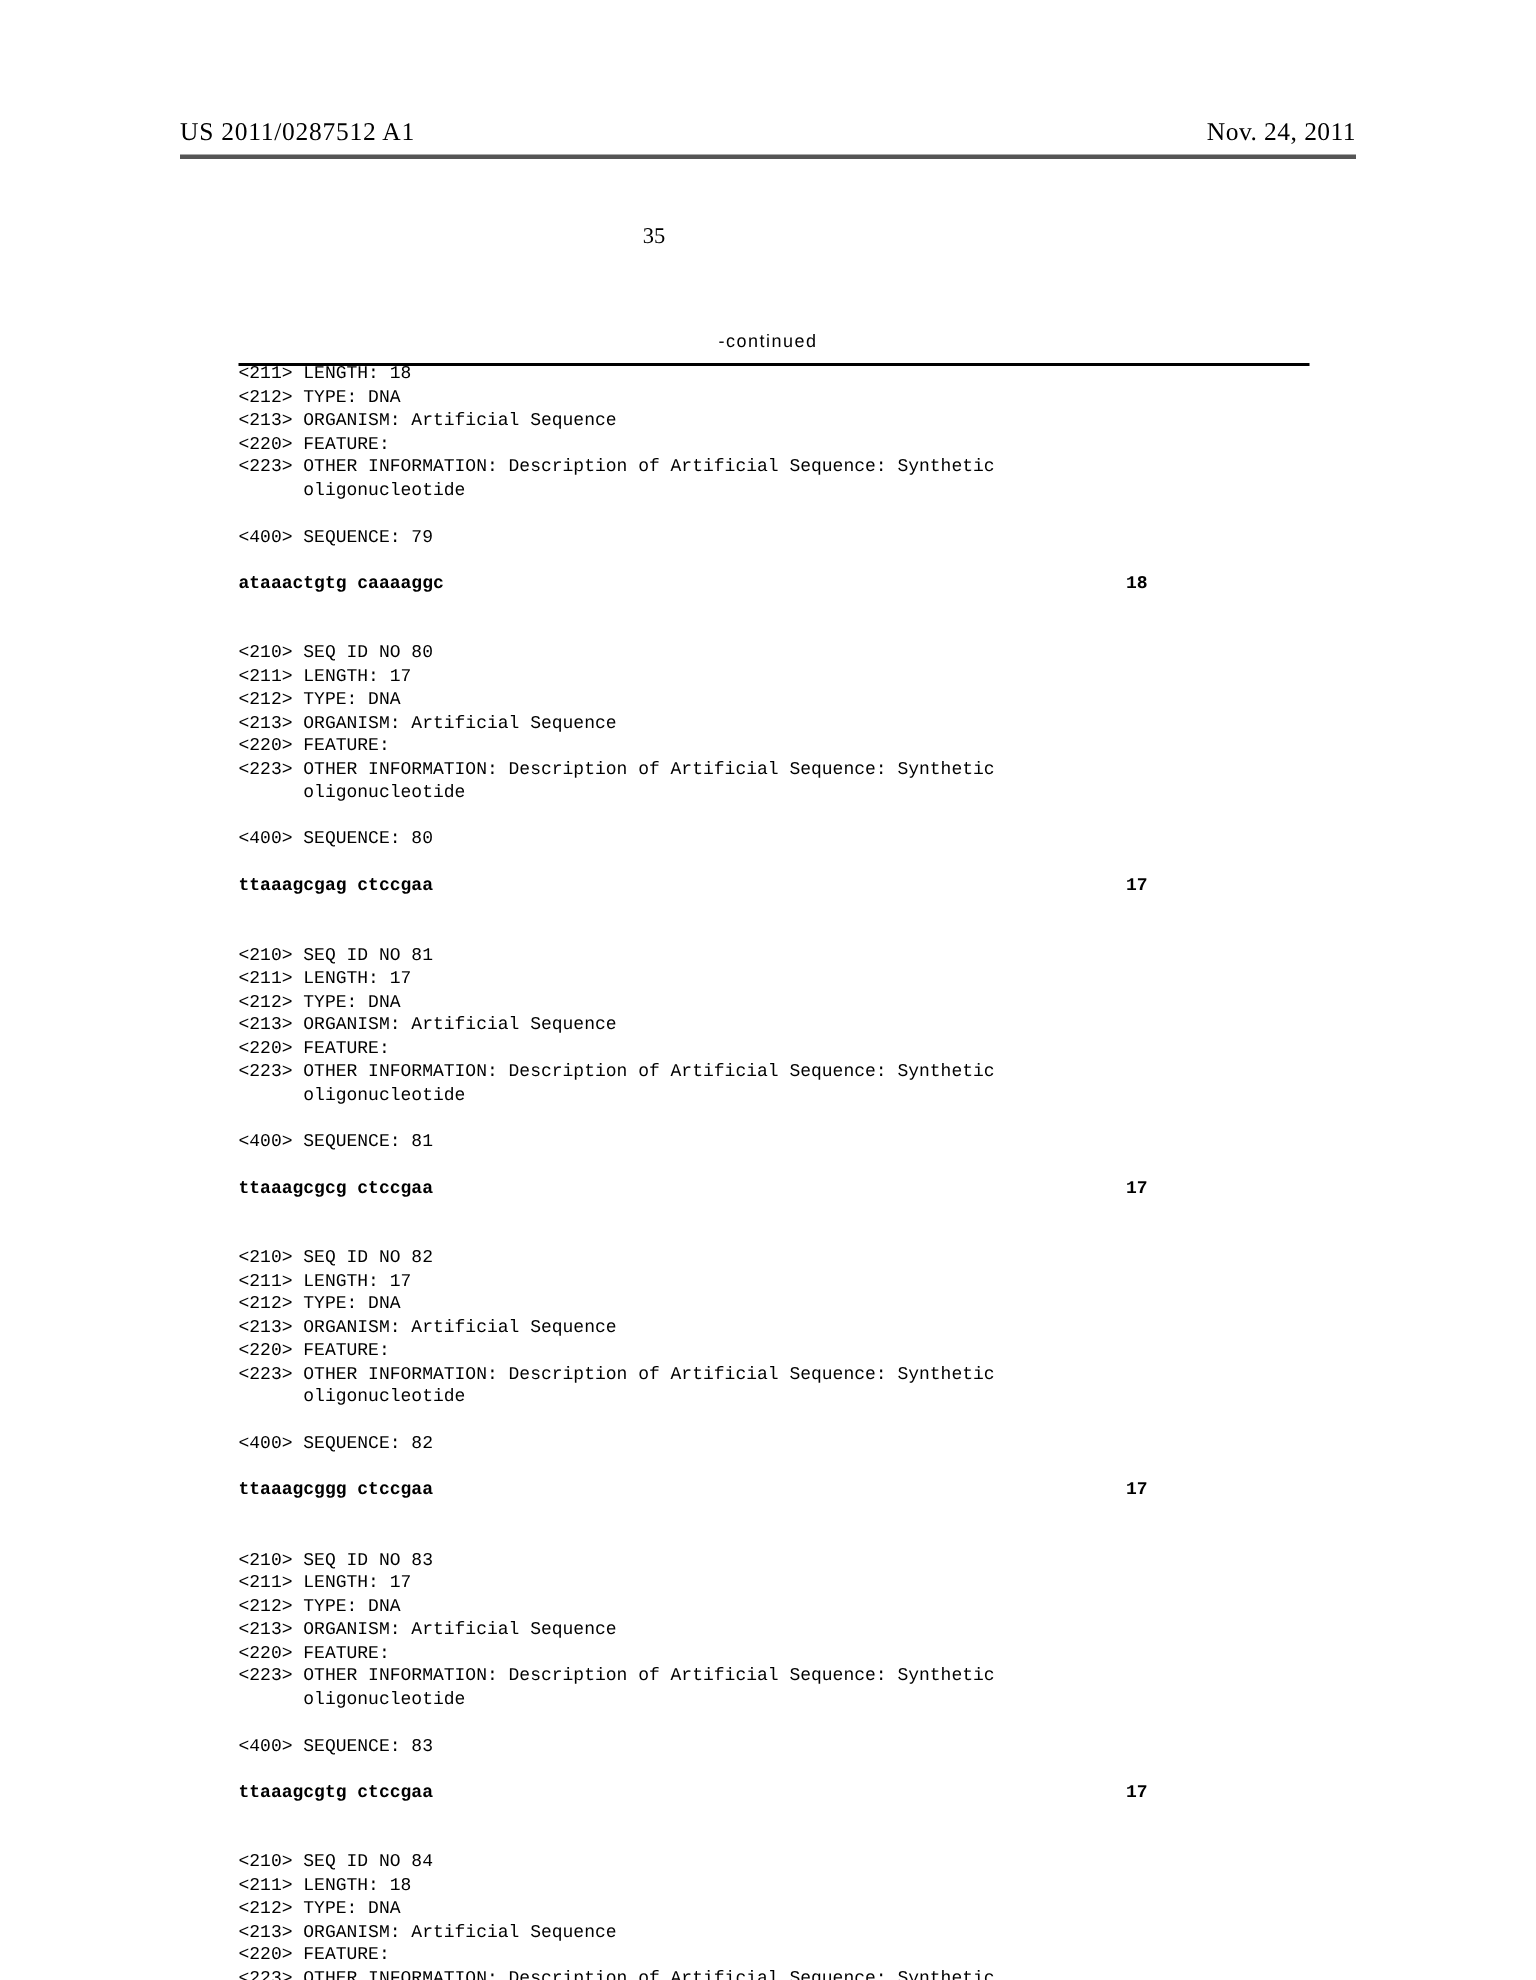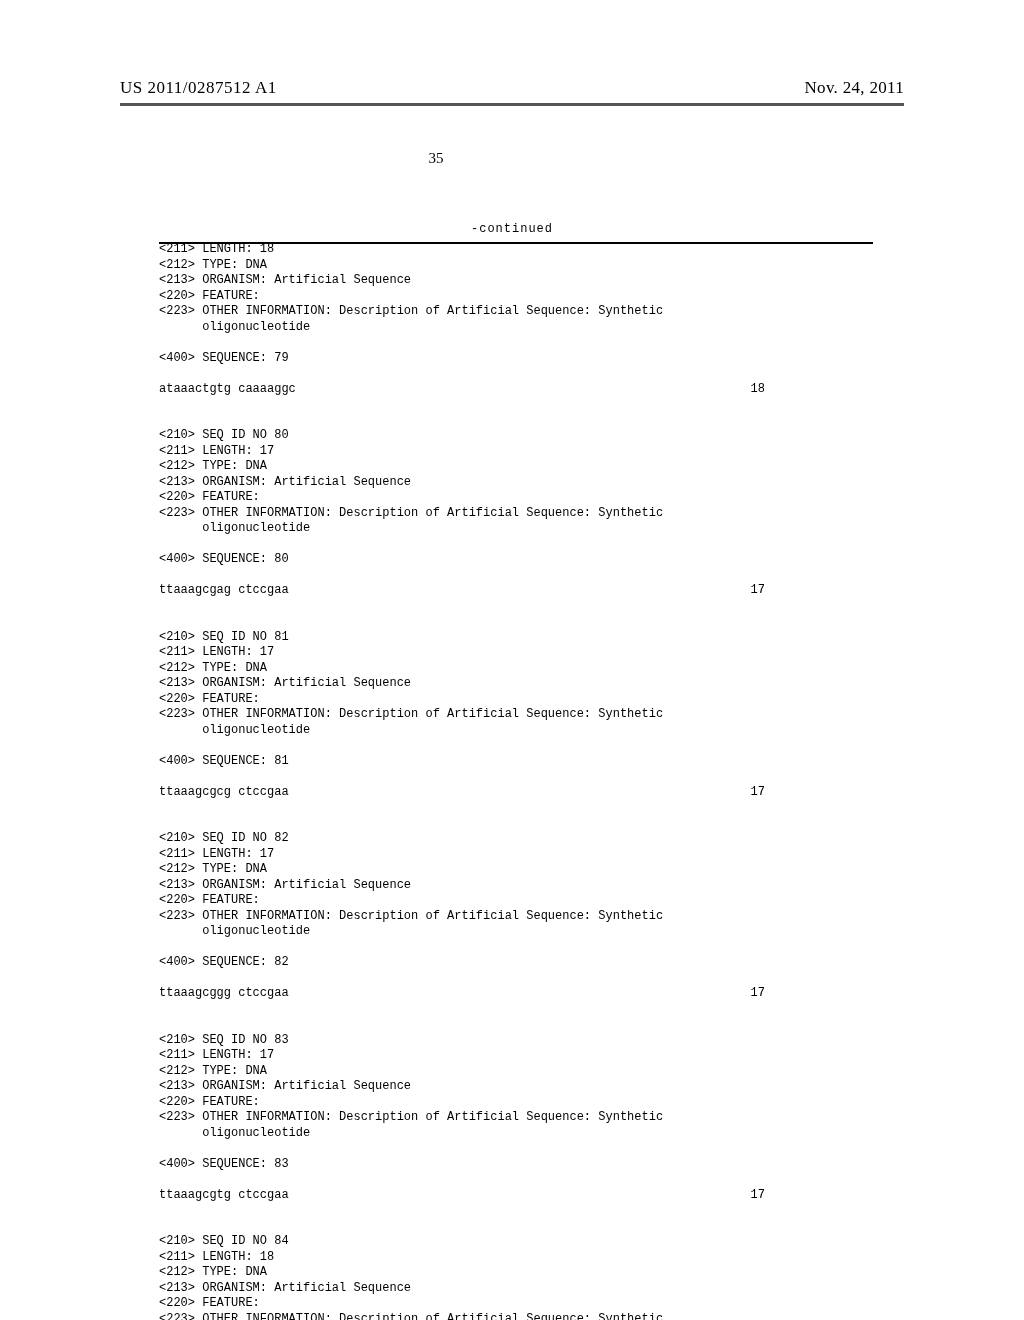--- a/index.html
+++ b/index.html
@@ -55,21 +55,21 @@
     text-align: center;
     font-size: 15px;
   }
   .continued-wrapper {
     position: absolute;
     top: 218px;
     width: 1024px;
     text-align: center;
   }
   .continued {
-    font-family: Liberation Mono, monospace;
+    font-family: Liberation Sans, sans-serif;
     font-size: 12px;
     letter-spacing: 1px;
     display: inline-block;
   }
   .hr-top {
     position: absolute;
     top: 234px;
     left: 159px;
     width: 714px;
     border: 0;
@@ -82,20 +82,21 @@
     width: 714px;
     font-family: "Courier New", monospace;
     font-size: 12px;
     line-height: 15.5px;
     white-space: pre;
   }
   .seq-row {
     position: relative;
     width: 714px;
     height: 15.5px;
+    font-weight: bold;
   }
   .seq-text {
     position: absolute;
     left: 0;
   }
   .seq-num {
     position: absolute;
     right: 108px;
   }
   .blankline {

